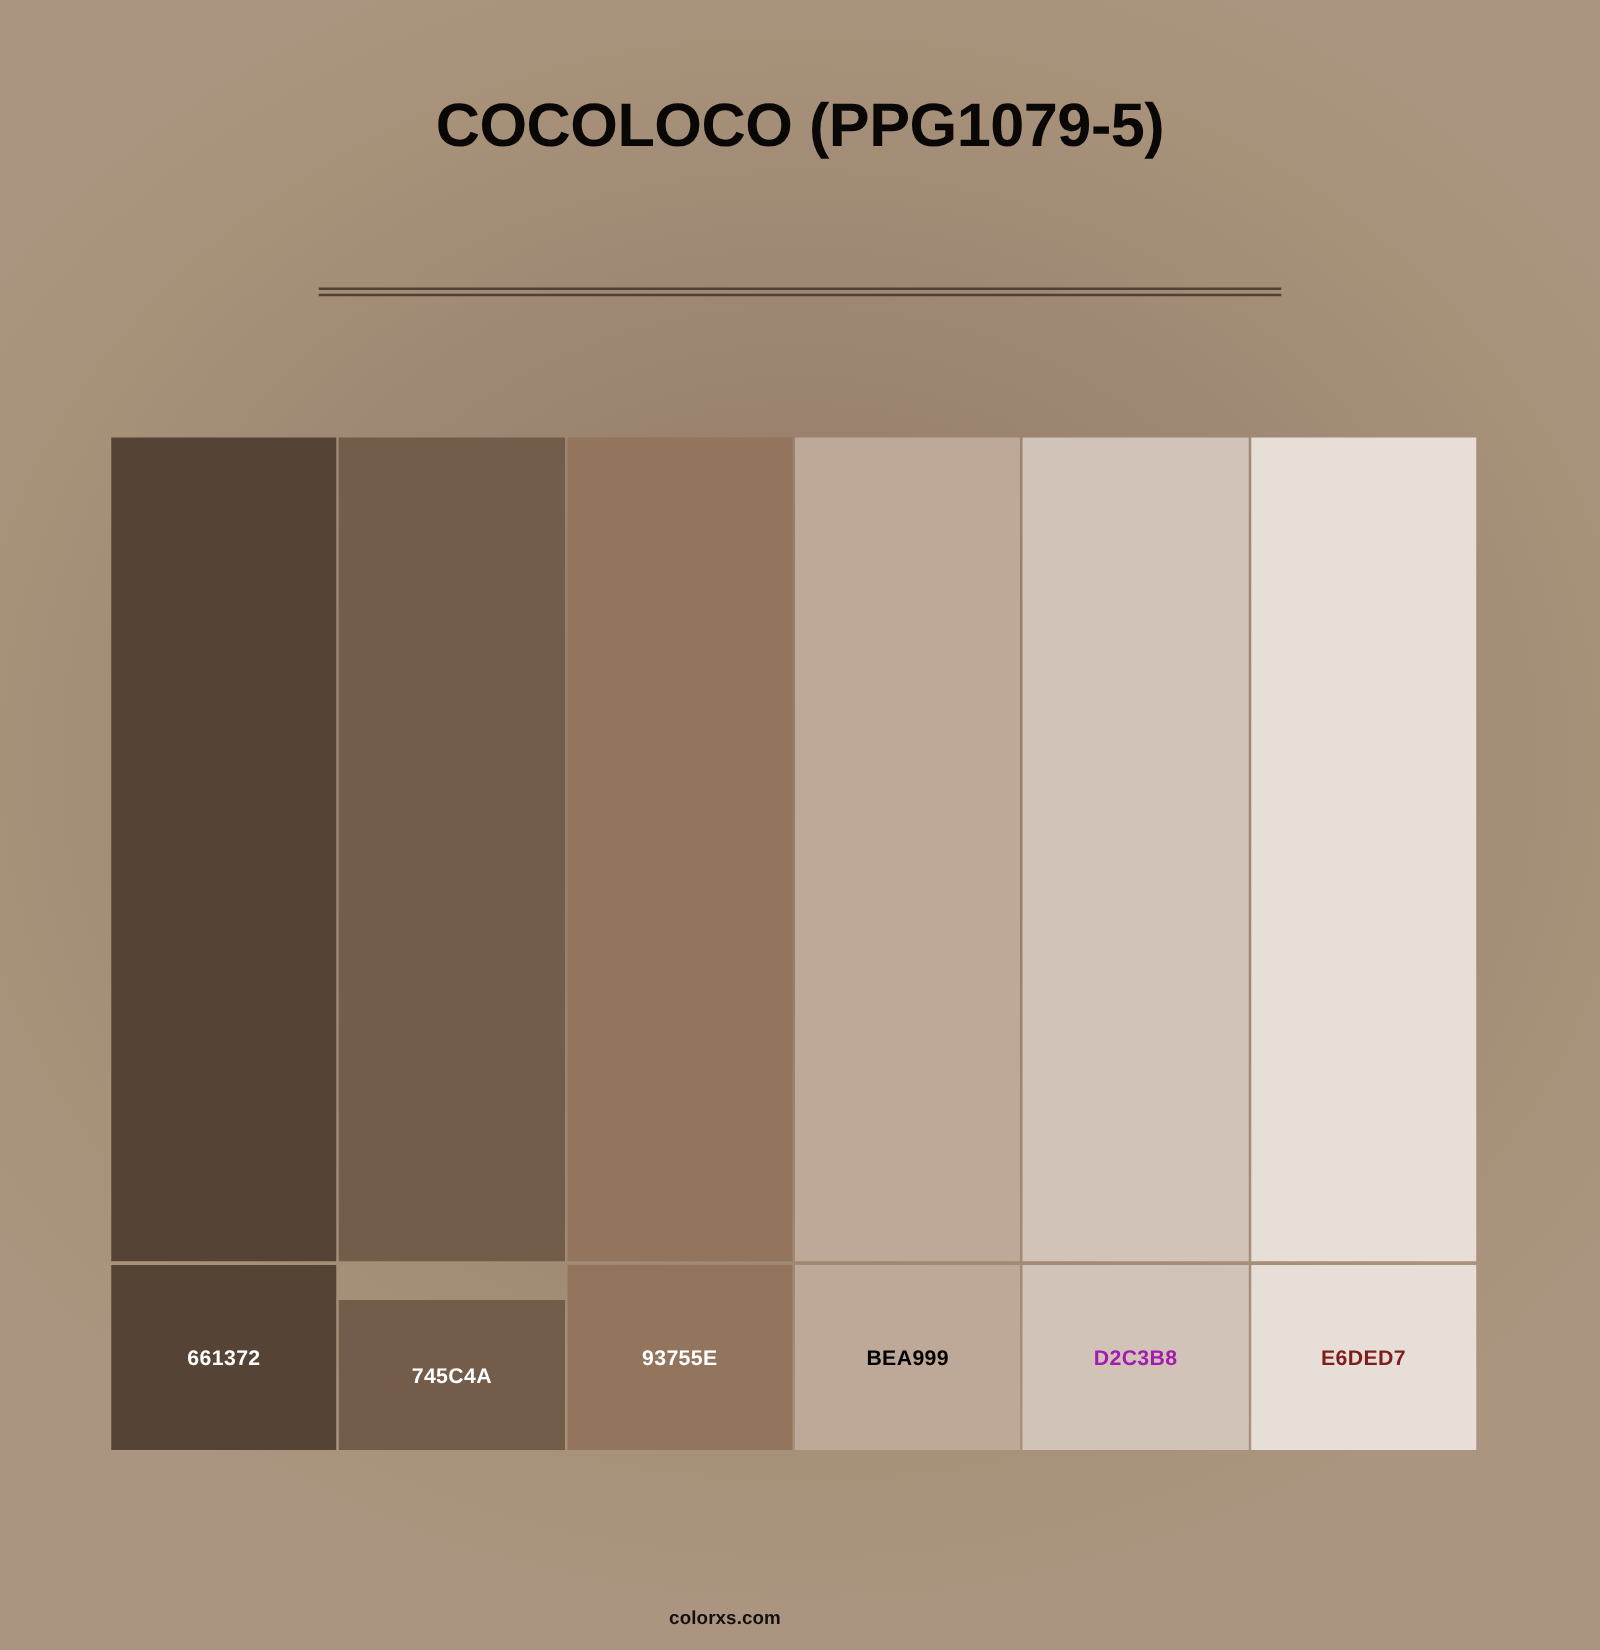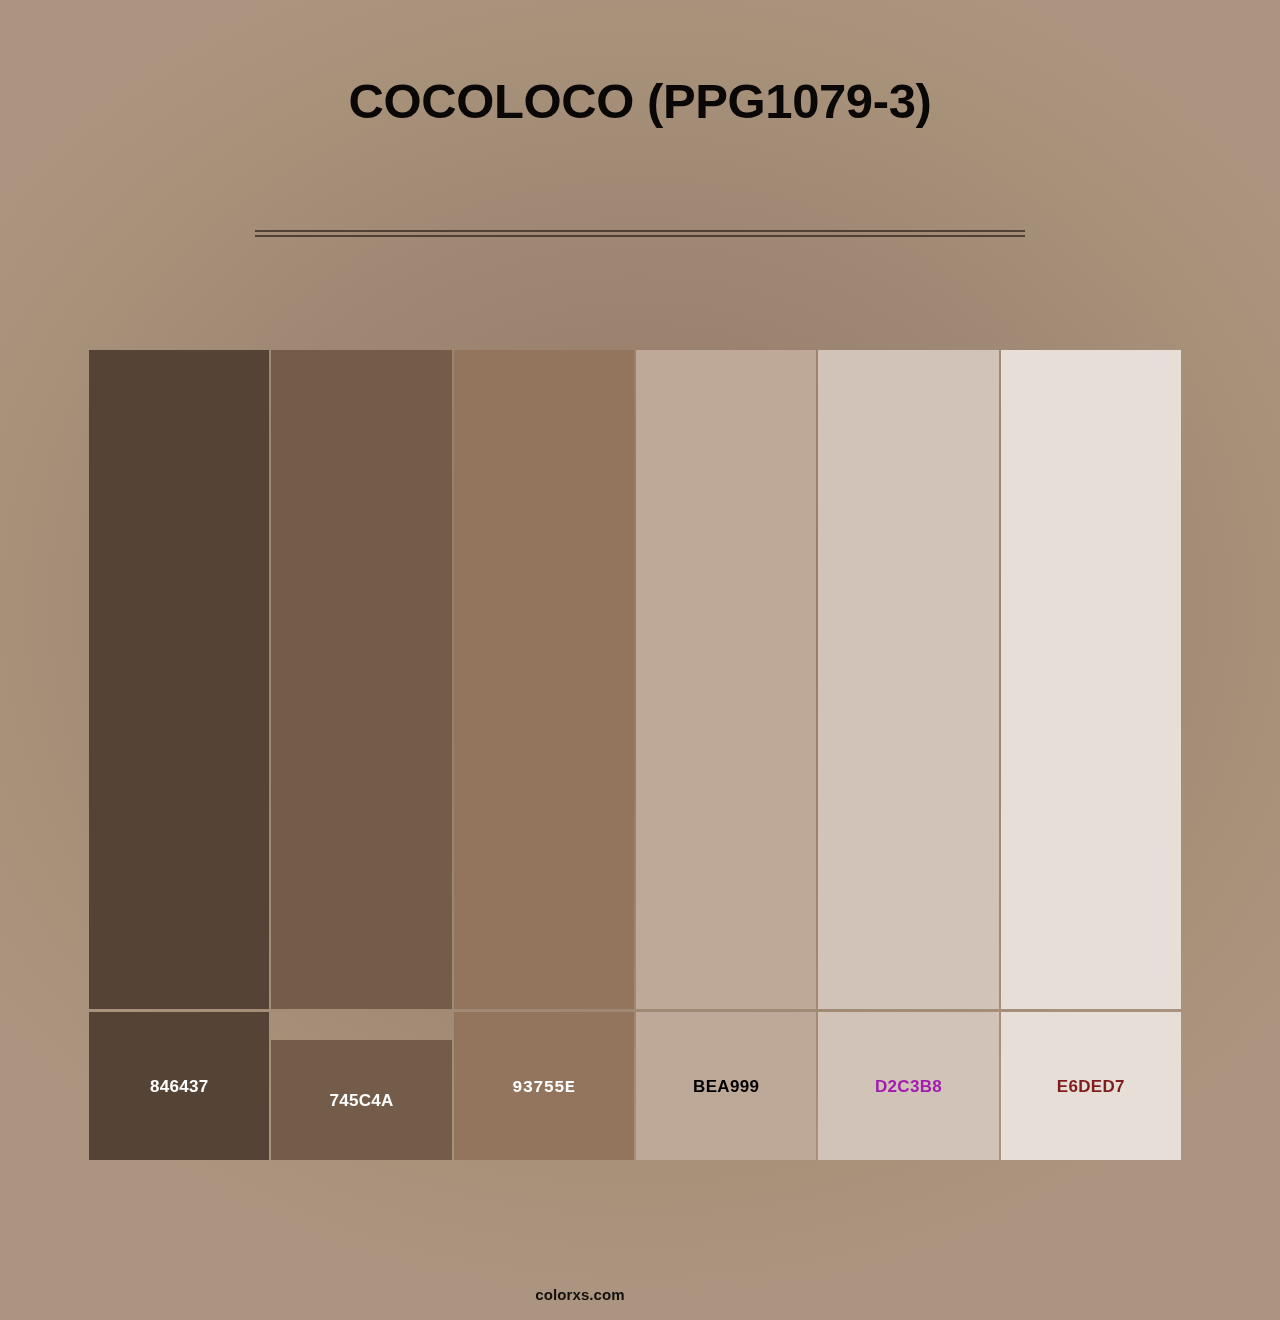--- a/index.html
+++ b/index.html
@@ -137,48 +137,48 @@
     color: #14100d;
     font-family: "Liberation Sans", sans-serif;
   }
 </style>
 </head>
 <body>
 
 <div id="page">
 
   <div class="header">
-    <h1 class="title">COCOLOCO (PPG1079-3)</h1>
+    <h1 class="title">COCOLOCO (PPG1079-5)</h1>
   </div>
 
   <div class="rule">
     <div class="line l1"></div>
     <div class="line l2"></div>
   </div>
 
   <div class="palette" id="palette">
       <div class="col">
         <div class="swatch" style="background: rgb(85, 68, 54);"></div>
         <div class="gapline"></div>
         <div class="chip" style="background: rgb(85, 68, 54);">
-          <span class="chip-label" style="color: rgb(255, 255, 255);">846437</span>
+          <span class="chip-label" style="color: rgb(255, 255, 255);">661372</span>
         </div>
       </div>
       <div class="col">
         <div class="swatch" style="background: rgb(116, 92, 74);"></div>
         <div class="gapline"></div>
         <div class="chip" style="background: rgb(116, 92, 74); margin-top: 28px;">
           <span class="chip-label" style="color: rgb(255, 255, 255);">745C4A</span>
         </div>
       </div>
       <div class="col">
         <div class="swatch" style="background: rgb(147, 117, 94);"></div>
         <div class="gapline"></div>
         <div class="chip" style="background: rgb(147, 117, 94);">
-          <span class="chip-label" style="color: rgb(255, 255, 255); font-family: Liberation Mono, monospace;">93755E</span>
+          <span class="chip-label" style="color: rgb(255, 255, 255);">93755E</span>
         </div>
       </div>
       <div class="col">
         <div class="swatch" style="background: rgb(190, 169, 153);"></div>
         <div class="gapline"></div>
         <div class="chip" style="background: rgb(190, 169, 153);">
           <span class="chip-label" style="color: rgb(0, 0, 0);">BEA999</span>
         </div>
       </div>
       <div class="col">

